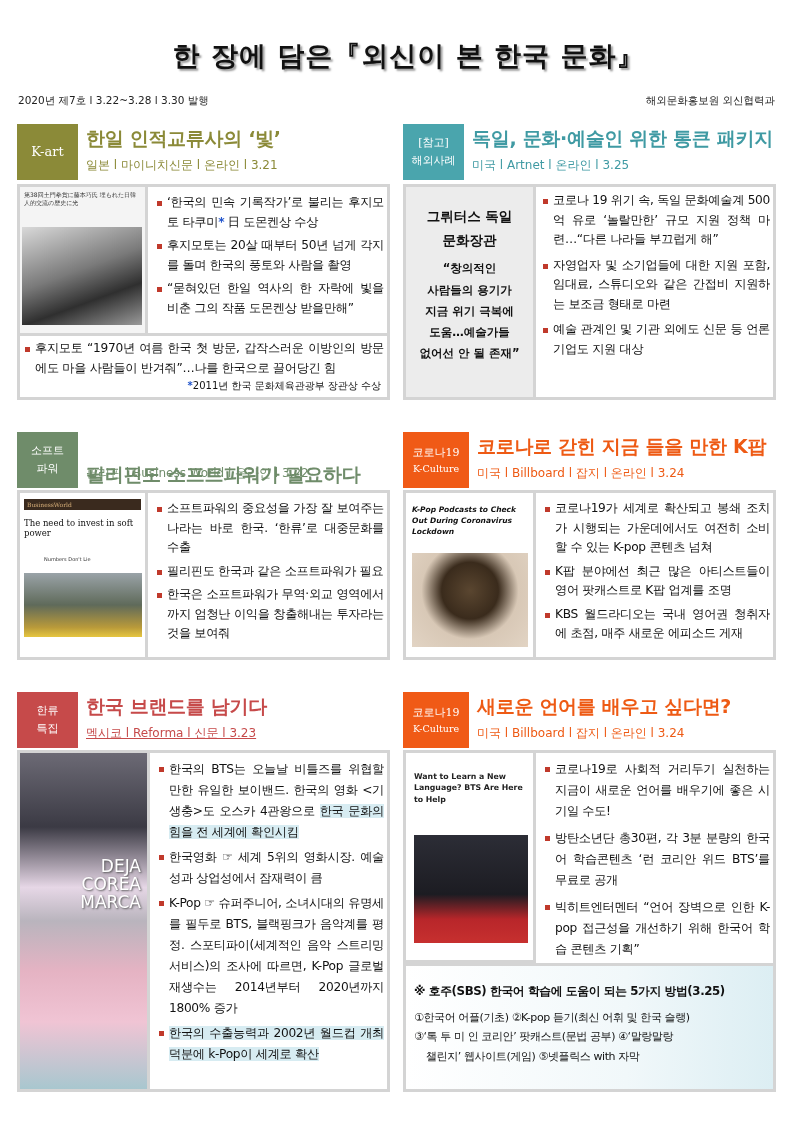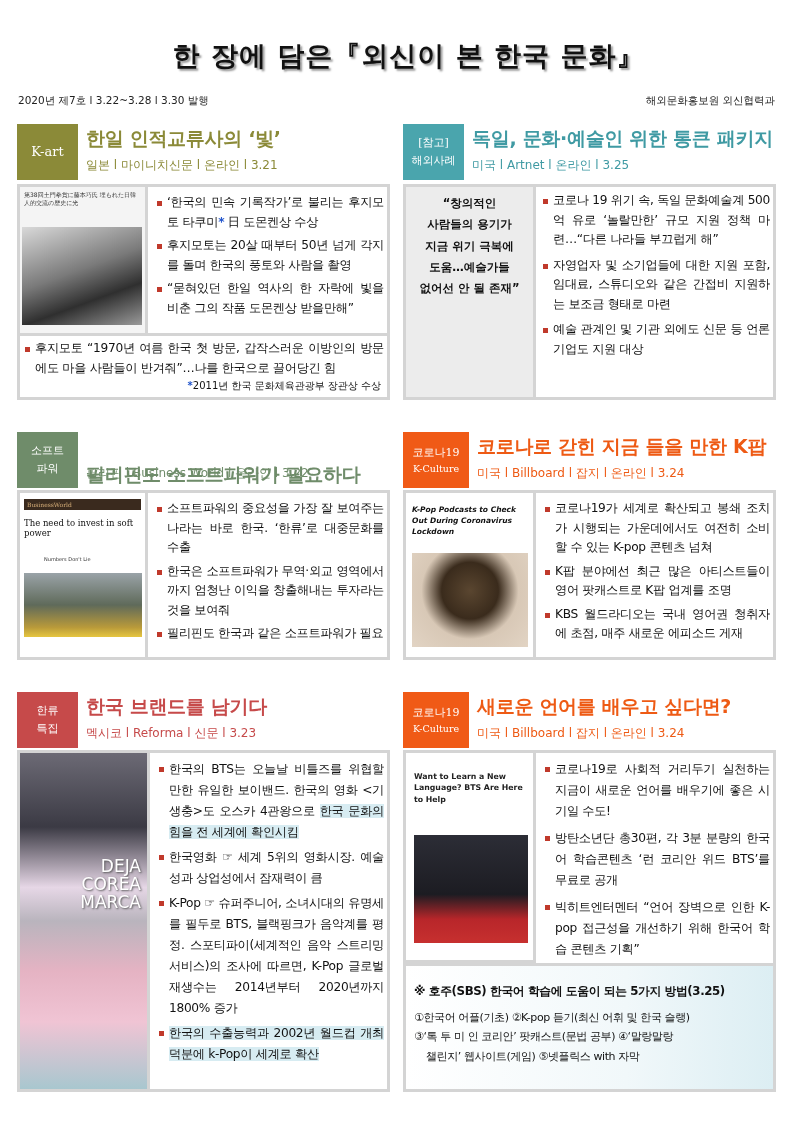--- a/index.html
+++ b/index.html
@@ -81,20 +81,24 @@
   <div class="head">
     <div class="tag" style="background:#4aa5ad;">
       <span>[참고]</span>
       <span>해외사례</span>
     </div>
     <div class="headline" style="color:#3f9aa3;">독일, 문화·예술인 위한 통큰 패키지</div>
     <div class="source" style="color:#3f9aa3;">미국 l Artnet l 온라인 l 3.25</div>
   </div>
   <div class="body" style="left:0; top:60px; width:373px; height:216px;">
     <div class="img" style="left:0; top:0; width:130px; height:210px; background:#ececec; text-align:center; font-weight:bold;">
+      <div style="margin-top:18px; font-size:13.5px; line-height:1.75;">
+        <div>그뤼터스 독일</div>
+        <div>문화장관</div>
+      </div>
       <div style="margin-top:6px; font-size:11.5px; line-height:1.85;">
         <div>“창의적인</div>
         <div>사람들의 용기가</div>
         <div>지금 위기 극복에</div>
         <div>도움…예술가들</div>
         <div>없어선 안 될 존재”</div>
       </div>
     </div>
     <div class="bullets" style="left:136px; top:4px; width:228px;">
       <div class="bullet" style="margin-bottom:6px;"><span>코로나 19 위기 속, 독일 문화예술계 500억 유로 ‘놀랄만한’ 규모 지원 정책 마련…“다른 나라들 부끄럽게 해”</span></div>
@@ -115,22 +119,22 @@
   </div>
   <div class="body" style="left:0; top:58px; width:373px; height:170px;">
     <div class="img" style="left:0; top:0; width:128px; height:164px; background:#fff;">
       <div style="margin:6px 4px 0; background:#3a2a1e; color:#d8b07a; font-family:'DejaVu Serif',serif; font-size:6px; padding:2px 3px;">BusinessWorld</div>
       <div style="margin:8px 4px 0; font-family:'DejaVu Serif',serif; font-size:8.5px; color:#111;">The need to invest in soft power</div>
       <div style="margin:18px 4px 0 24px; font-size:5px; color:#333;">Numbers Don't Lie</div>
       <div class="ph-photo" style="left:4px; top:80px; width:118px; height:64px; background:linear-gradient(180deg,#9aa3a8 0%,#5f6a5a 50%,#b99a3a 85%,#e6c640 100%);"></div>
     </div>
     <div class="bullets" style="left:136px; top:6px; width:228px;">
       <div class="bullet"><span>소프트파워의 중요성을 가장 잘 보여주는 나라는 바로 한국. ‘한류’로 대중문화를 수출</span></div>
+      <div class="bullet"><span>필리핀도 한국과 같은 소프트파워가 필요</span></div>
       <div class="bullet"><span>한국은 소프트파워가 무역·외교 영역에서까지 엄청난 이익을 창출해내는 투자라는 것을 보여줘</span></div>
-      <div class="bullet"><span>필리핀도 한국과 같은 소프트파워가 필요</span></div>
     </div>
   </div>
 </div>
 
 <div class="card" style="left:403px; top:432px; height:232px;">
   <div class="head">
     <div class="tag" style="background:#f05a16; width:66px;">
       <span>코로나19</span>
       <span style="font-size:9.5px;">K-Culture</span>
     </div>
@@ -150,21 +154,21 @@
   </div>
 </div>
 
 <div class="card" style="left:17px; top:692px; height:400px;">
   <div class="head">
     <div class="tag" style="background:#c64a4a;">
       <span>한류</span>
       <span>특집</span>
     </div>
     <div class="headline" style="color:#c64a4a;">한국 브랜드를 남기다</div>
-    <div class="source" style="color:#c64a4a;">멕시코 l Reforma l 신문 l 3.23</div>
+    <div class="source" style="color:#c64a4a;text-decoration:underline;">멕시코 l Reforma l 신문 l 3.23</div>
   </div>
   <div class="body" style="left:0; top:58px; width:373px; height:342px;">
     <div class="img" style="left:0; top:0; width:130px; height:336px; background:linear-gradient(180deg,#6c6a75 0%,#3b3a44 22%,#e6d7e6 40%,#b9b4bd 50%,#e5b3c3 65%,#f0c4d4 80%,#a8c7cf 100%);">
       <div style="position:absolute; right:6px; top:105px; color:#fff; font-weight:normal; font-size:17px; line-height:1.05; text-align:right; text-shadow:1px 1px 2px #555;">
         <div>DEJA</div>
         <div>COREA</div>
         <div>MARCA</div>
       </div>
     </div>
     <div class="bullets" style="left:138px; top:6px; width:226px; line-height:1.72;">

